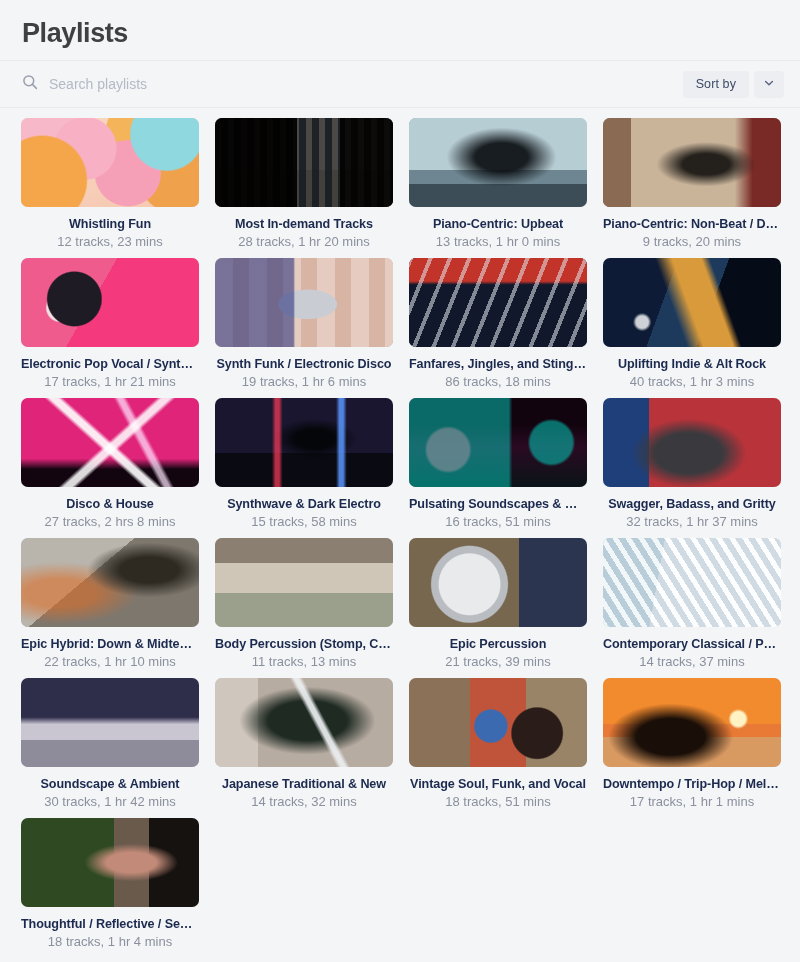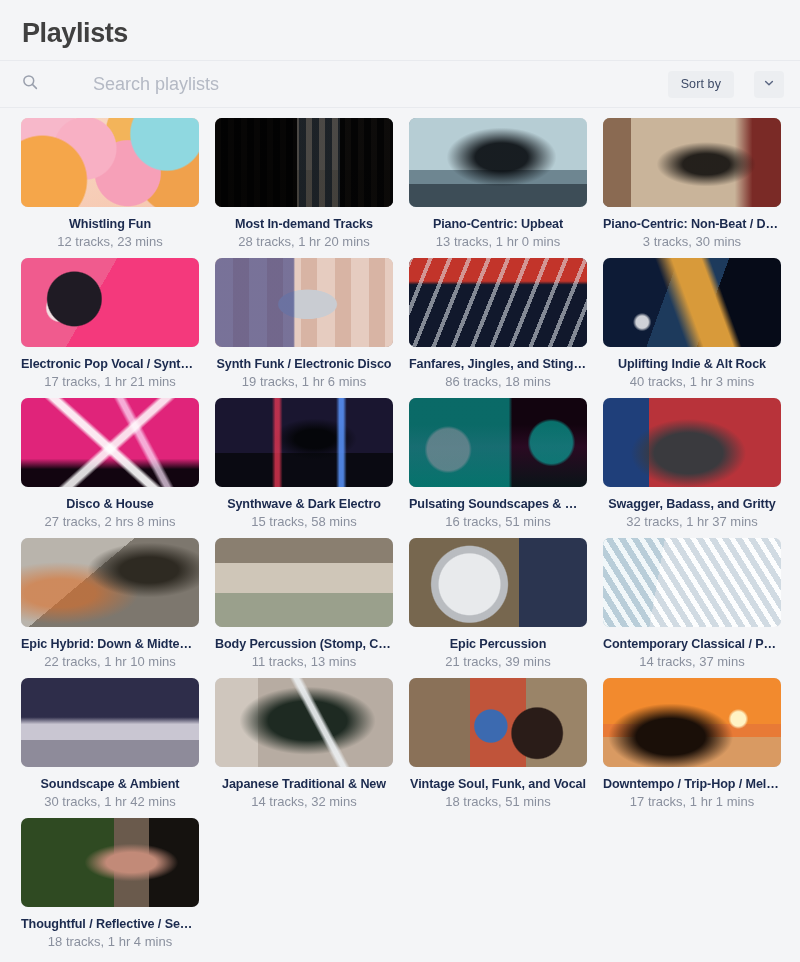--- a/index.html
+++ b/index.html
@@ -44,29 +44,28 @@
     align-items: center;
     flex: 1;
     gap: 11px;
   }
   .search-icon { display: block; flex: none; }
   .search-input {
     border: none;
     outline: none;
     background: transparent;
     font-family: inherit;
-    font-size: 18px;
+    font-size: 14px;
     color: #1b2a4e;
     width: 300px;
     padding: 0;
-    margin-left: 44px;
   }
   .search-input::placeholder { color: #b4b9c4; }
 
-  .sort-group { display: flex; align-items: center; gap: 20px; }
+  .sort-group { display: flex; align-items: center; gap: 5px; }
   .sort-btn {
     background: #eceef1;
     border: none;
     border-radius: 4px;
     height: 27px;
     padding: 0 13px;
     font-family: inherit;
     font-size: 12.5px;
     color: #3d4a66;
     cursor: pointer;
@@ -187,21 +186,21 @@
         <div class="layer" style="background-image: radial-gradient(at 52% 44%, rgba(10, 14, 18, 0.92) 0px, rgba(10, 14, 18, 0.92) 20%, transparent 42%), linear-gradient(rgb(182, 205, 212) 0px, rgb(182, 205, 212) 58%, rgb(110, 134, 145) 58%, rgb(110, 134, 145) 74%, rgb(61, 77, 87) 74%, rgb(61, 77, 87) 100%), linear-gradient(90deg, rgb(144, 168, 180), rgb(207, 224, 228)); background-size: cover;"></div>
       </div>
       <div class="card-title">Piano-Centric: Upbeat</div>
       <div class="card-meta">13 tracks, 1 hr 0 mins</div>
     </div>
     <div class="card">
       <div class="thumb">
         <div class="layer" style="background-image: radial-gradient(at 58% 52%, rgba(18, 16, 14, 0.9) 0px, rgba(18, 16, 14, 0.9) 16%, transparent 34%), linear-gradient(90deg, rgb(138, 106, 82) 0px, rgb(138, 106, 82) 16%, rgb(201, 180, 154) 16%, rgb(201, 180, 154) 74%, rgb(122, 42, 38) 84%, rgb(122, 42, 38) 100%), linear-gradient(rgb(168, 138, 108) 0px, rgb(168, 138, 108) 60%, rgb(107, 79, 58) 60%, rgb(107, 79, 58) 100%); background-size: cover;"></div>
       </div>
       <div class="card-title">Piano-Centric: Non-Beat / Downbeat</div>
-      <div class="card-meta">3 tracks, 30 mins</div>
+      <div class="card-meta">9 tracks, 20 mins</div>
     </div>
     <div class="card">
       <div class="thumb">
         <div class="layer" style="background-image: radial-gradient(circle at 30% 46%, rgb(31, 27, 36) 0px, rgb(31, 27, 36) 20%, transparent 21%), radial-gradient(circle at 22% 56%, rgb(242, 223, 226) 0px, rgb(242, 223, 226) 9%, transparent 10%), linear-gradient(120deg, rgb(240, 91, 142) 0px, rgb(240, 91, 142) 42%, rgb(244, 57, 124) 42%, rgb(244, 57, 124) 100%); background-size: cover;"></div>
       </div>
       <div class="card-title">Electronic Pop Vocal / Synthpop</div>
       <div class="card-meta">17 tracks, 1 hr 21 mins</div>
     </div>
     <div class="card">
       <div class="thumb">

